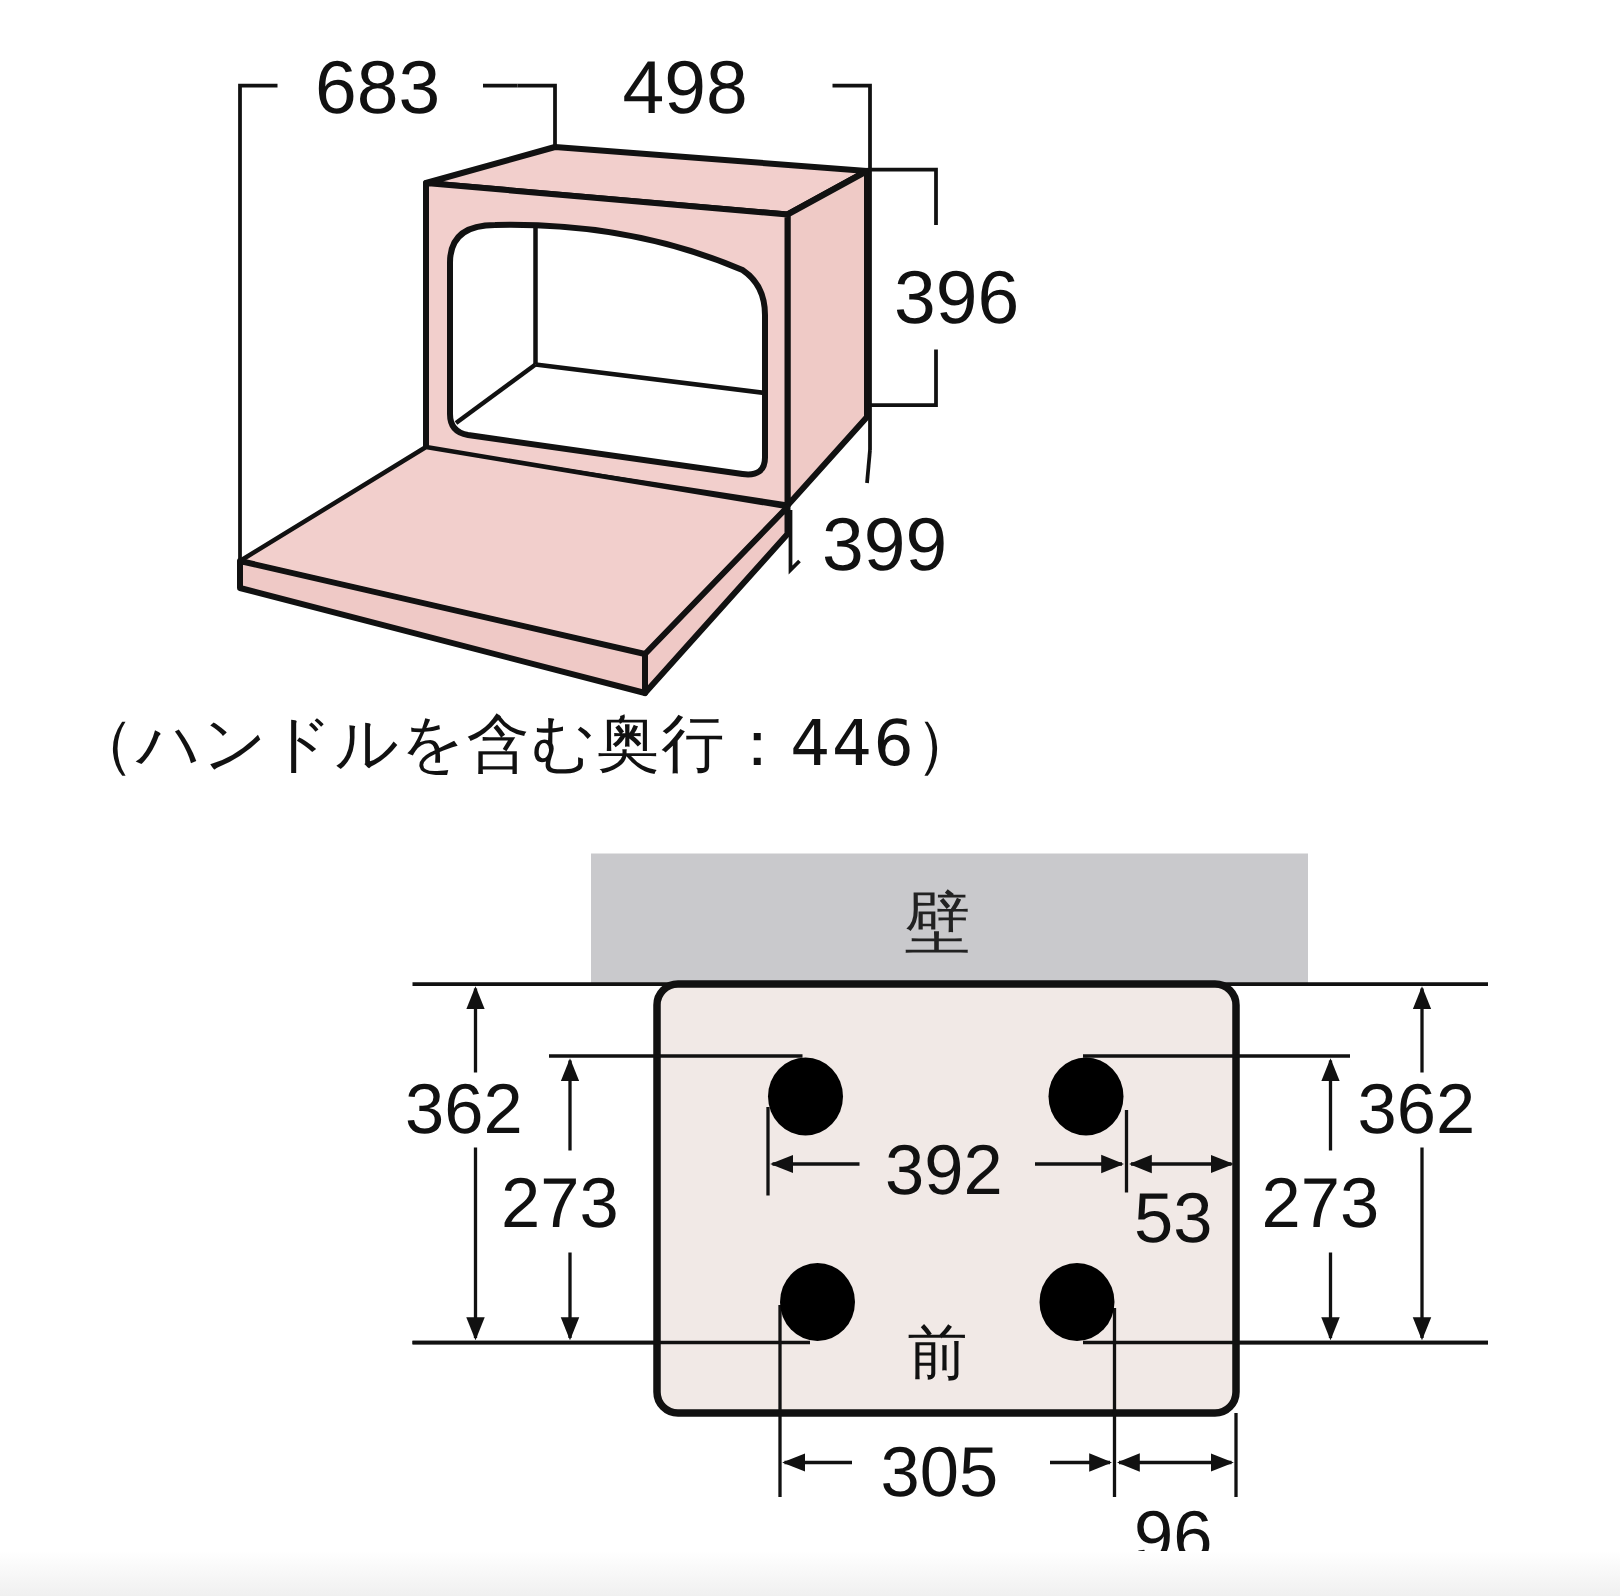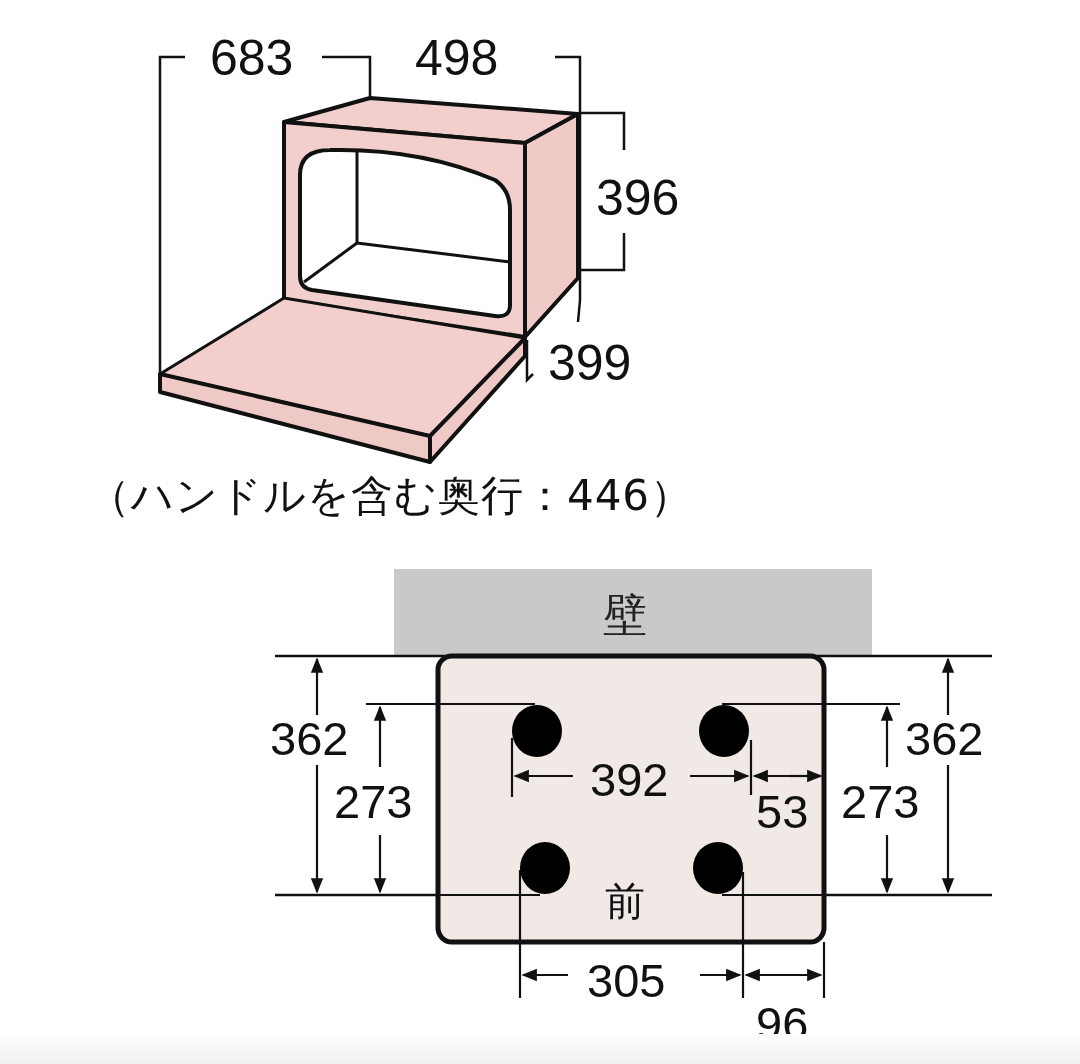--- a/index.html
+++ b/index.html
@@ -4,21 +4,21 @@
 <style>
   html, body { margin: 0; padding: 0; background: #ffffff; }
   body { width: 1080px; height: 1064px; position: relative; overflow: hidden;
          font-family: "DejaVu Sans", "Liberation Sans", sans-serif; }
   svg { position: absolute; left: 0; top: 0; }
   .dim { font-family: "Liberation Sans", "DejaVu Sans", sans-serif; font-size: 50px; fill: #111; }
   .dim2 { font-family: "Liberation Sans", "DejaVu Sans", sans-serif; font-size: 47px; fill: #111; }
   .jp { font-family: "DejaVu Sans", sans-serif; font-size: 40px; fill: #111; }
   .jp-big { font-family: "DejaVu Sans", sans-serif; font-size: 44px; fill: #222; }
   .note { position: absolute; left: 48px; top: 468px; font-size: 42px; color: #111;
-          font-family: "DejaVu Sans", sans-serif; letter-spacing: 1px; white-space: nowrap; margin-left: 40px; }
+          font-family: "DejaVu Sans", sans-serif; letter-spacing: 1px; white-space: nowrap; }
   .bottom-fade { position: absolute; left: 0; right: 0; bottom: 0; height: 30px;
                  background: linear-gradient(#ffffff, #f0f0f0); }
 </style>
 </head>
 <body>
 
 <svg width="1080" height="1064" viewBox="0 0 1080 1064">
   <defs>
     <marker id="arr" viewBox="0 0 10 10" refX="9" refY="5" markerWidth="7" markerHeight="7" orient="auto-start-reverse">
       <path d="M0,1 L10,5 L0,9 z" fill="#111"></path>

